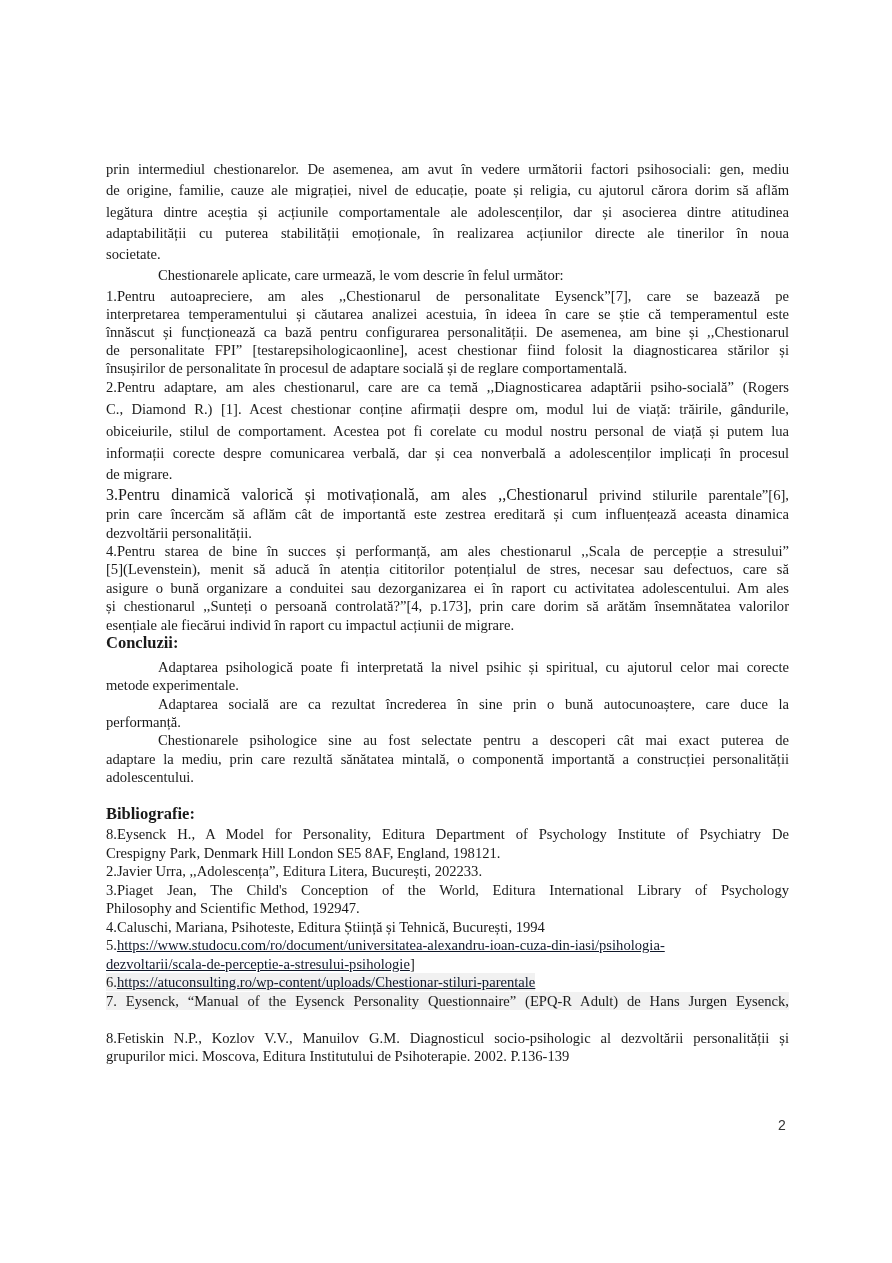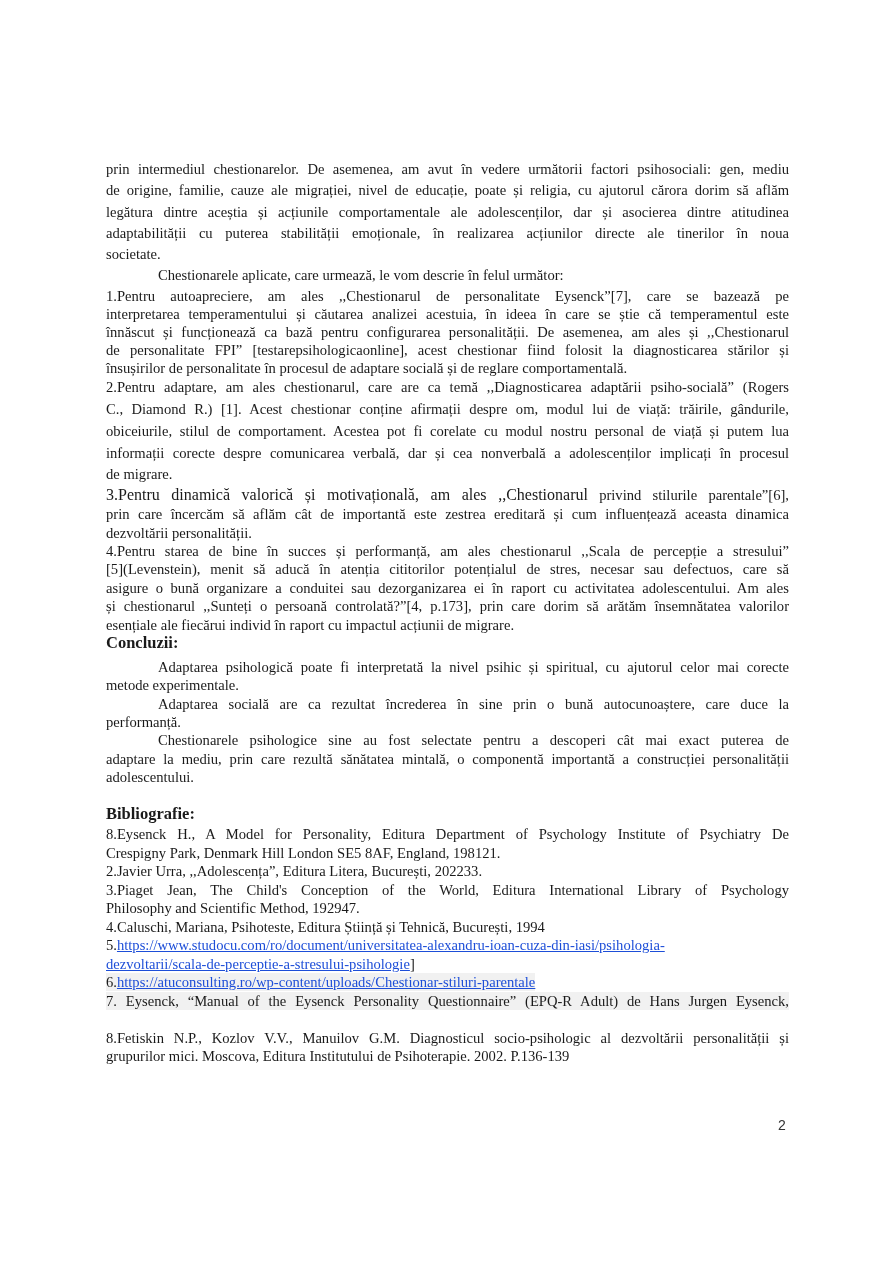--- a/index.html
+++ b/index.html
@@ -5,41 +5,41 @@
   html, body { margin: 0; padding: 0; background: #ffffff; }
   body { width: 892px; height: 1263px; position: relative; overflow: hidden;
          font-family: "Liberation Serif", serif; color: #1a1a1a; }
   .page { position: absolute; left: 0; top: 0; width: 892px; height: 1263px; background: #fff; }
   .line { position: absolute; left: 106px; width: 683px; font-size: 14.6px; line-height: 18px;
           white-space: nowrap; }
   .j { text-align: justify; text-align-last: justify; }
   .indent { left: 158px; width: 631px; }
   .heading { font-weight: bold; font-size: 16.5px; }
   .big { font-size: 16px; }
-  a.link { color: #1d4ed8; text-decoration: underline; }
+  a.link { color: #0f172a; text-decoration: underline; }
   .shade { background: #f1f1f1; }
   .pagenum { position: absolute; left: 778px; top: 1117px; font-family: "Liberation Sans", sans-serif;
              font-size: 14px; color: #333; }
 </style>
 </head>
 <body>
 
 <div class="page">
 
   <div class="line j" style="top:160px">prin intermediul chestionarelor. De asemenea, am avut în vedere următorii factori psihosociali: gen, mediu</div>
   <div class="line j" style="top:181px">de origine, familie, cauze ale migrației, nivel de educație, poate și religia, cu ajutorul cărora dorim să aflăm</div>
   <div class="line j" style="top:203px">legătura dintre aceștia și acțiunile comportamentale ale adolescenților, dar și asocierea dintre atitudinea</div>
   <div class="line j" style="top:224px">adaptabilității cu puterea stabilității emoționale, în realizarea acțiunilor directe ale tinerilor în noua</div>
   <div class="line" style="top:245px">societate.</div>
 
   <div class="line indent" style="top:266px">Chestionarele aplicate, care urmează, le vom descrie în felul următor:</div>
 
   <div class="line j" style="top:287px">1.Pentru autoapreciere, am ales ,,Chestionarul de personalitate Eysenck”[7], care se bazează pe</div>
   <div class="line j" style="top:305px">interpretarea temperamentului și căutarea analizei acestuia, în ideea în care se știe că temperamentul este</div>
-  <div class="line j" style="top:323px">înnăscut și funcționează ca bază pentru configurarea personalității. De asemenea, am ales și ,,Chestionarul</div>
+  <div class="line j" style="top:323px">înnăscut și funcționează ca bază pentru configurarea personalității. De asemenea, am bine și ,,Chestionarul</div>
   <div class="line j" style="top:341px">de personalitate FPI” [testarepsihologicaonline], acest chestionar fiind folosit la diagnosticarea stărilor și</div>
   <div class="line" style="top:359px">însușirilor de personalitate în procesul de adaptare socială și de reglare comportamentală.</div>
 
   <div class="line j" style="top:378px">2.Pentru adaptare, am ales chestionarul, care are ca temă ,,Diagnosticarea adaptării psiho-socială” (Rogers</div>
   <div class="line j" style="top:400px">C., Diamond R.) [1]. Acest chestionar conține afirmații despre om, modul lui de viață: trăirile, gândurile,</div>
   <div class="line j" style="top:422px">obiceiurile, stilul de comportament. Acestea pot fi corelate cu modul nostru personal de viață și putem lua</div>
   <div class="line j" style="top:444px">informații corecte despre comunicarea verbală, dar și cea nonverbală a adolescenților implicați în procesul</div>
   <div class="line" style="top:465px">de migrare.</div>
 
   <div class="line j" style="top:486px"><span class="big">3.Pentru dinamică valorică și motivațională, am ales ,,Chestionarul</span><span> privind stilurile parentale”[6],</span></div>

